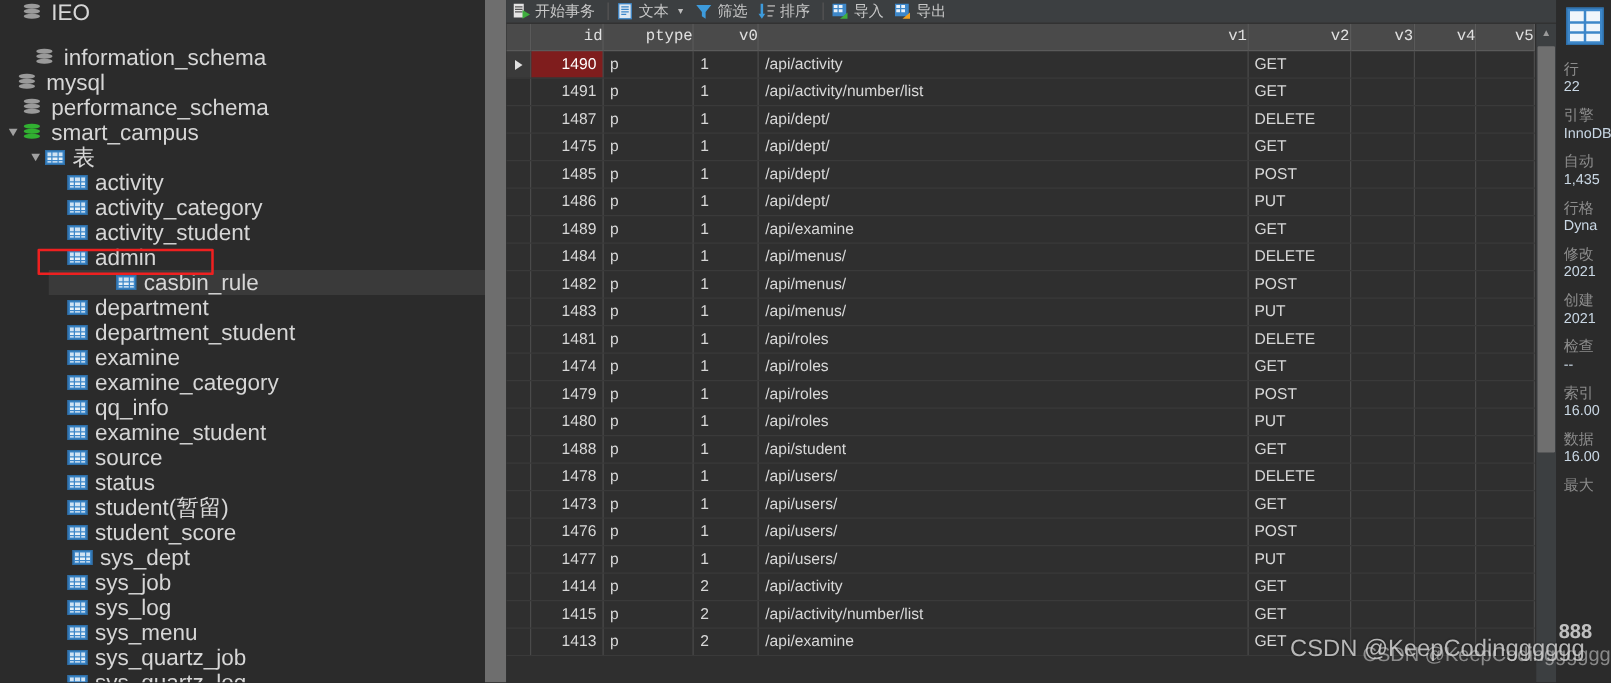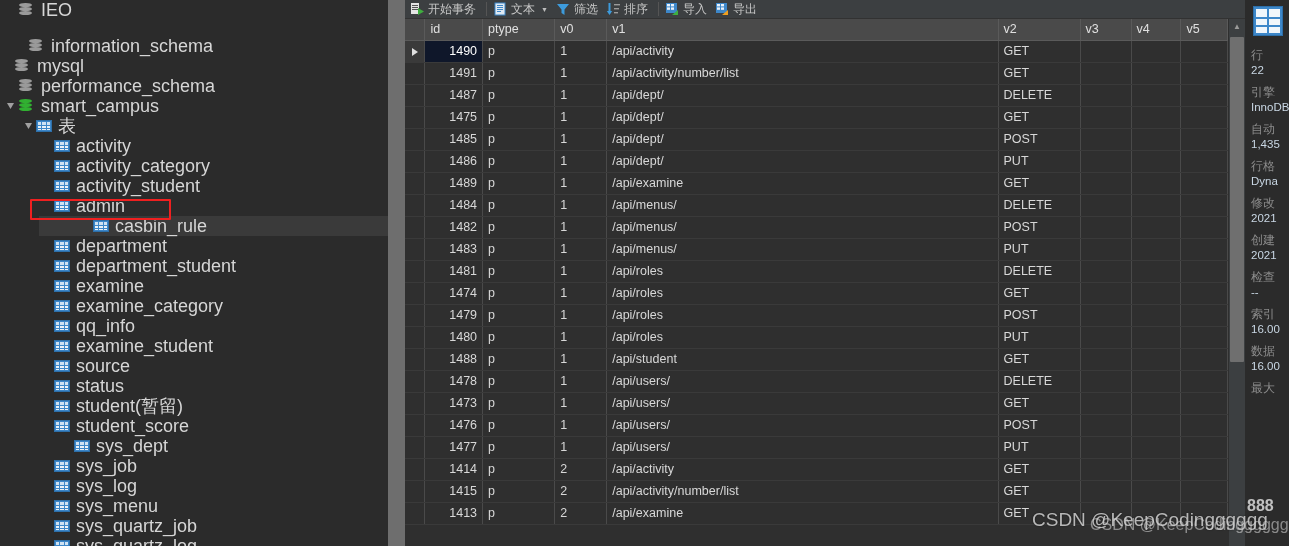--- a/index.html
+++ b/index.html
@@ -134,26 +134,27 @@
   table.grid {
     border-collapse: collapse;
     width: 823px;
     table-layout: fixed;
     font-size: 12.5px;
   }
   table.grid th {
     background: #4a4a4a;
     color: #e0e0e0;
     font-weight: normal;
-    text-align: left;
+    text-align: right;
     height: 21px;
     padding: 0 0 0 5px;
     border-right: 1px solid #5a5a5a;
     border-bottom: 1px solid #5a5a5a;
     font-size: 12.5px;
+    font-family: Liberation Mono, monospace;
   }
   table.grid td {
     height: 22px;
     color: #d8d8d8;
     padding: 0 5px;
     border-right: 1px solid #4a4a4a;
     border-bottom: 1px solid #3a3a3a;
     background: #2f2f2f;
     overflow: hidden;
     white-space: nowrap;
@@ -168,21 +169,21 @@
   th.c-marker { width: 18px; padding: 0; }
   td.c-id { text-align: right; width: 52px; padding-right: 4px; }
   th.c-id { width: 52px; }
   td.c-ptype, th.c-ptype { width: 65px; }
   td.c-v0, th.c-v0 { width: 47px; }
   td.c-v1, th.c-v1 { width: 353px; }
   td.c-v2, th.c-v2 { width: 74px; }
   td.c-v3, th.c-v3 { width: 46px; }
   td.c-v4, th.c-v4 { width: 45px; }
   td.c-v5, th.c-v5 { width: 42px; border-right: 1px solid #4a4a4a; }
-  tr.sel td.c-id { background: #0f172a; color: #ffffff; }
+  tr.sel td.c-id { background: #7f1d1d; color: #ffffff; }
   tr.sel td.c-marker { background: #3a3a3a; }
   .marker-tri {
     display: inline-block;
     width: 0; height: 0;
     border-top: 4px solid transparent;
     border-bottom: 4px solid transparent;
     border-left: 6px solid #e0e0e0;
     vertical-align: middle;
   }
   .grid-filler {
@@ -569,21 +570,21 @@
             <span class="hd"></span>
             <span></span>
             <span></span>
             <span></span>
             <span></span>
             <span></span>
             <span></span>
           </span>
           <span class="lbl">student_score</span>
         </div>
-        <div class="tree-item" style="padding-left: 60px;">
+        <div class="tree-item" style="padding-left: 44px;">
           <span class="twisty"></span>
           <span class="ico tbl-ico">
             <span class="hd"></span>
             <span class="hd"></span>
             <span class="hd"></span>
             <span></span>
             <span></span>
             <span></span>
             <span></span>
             <span></span>

